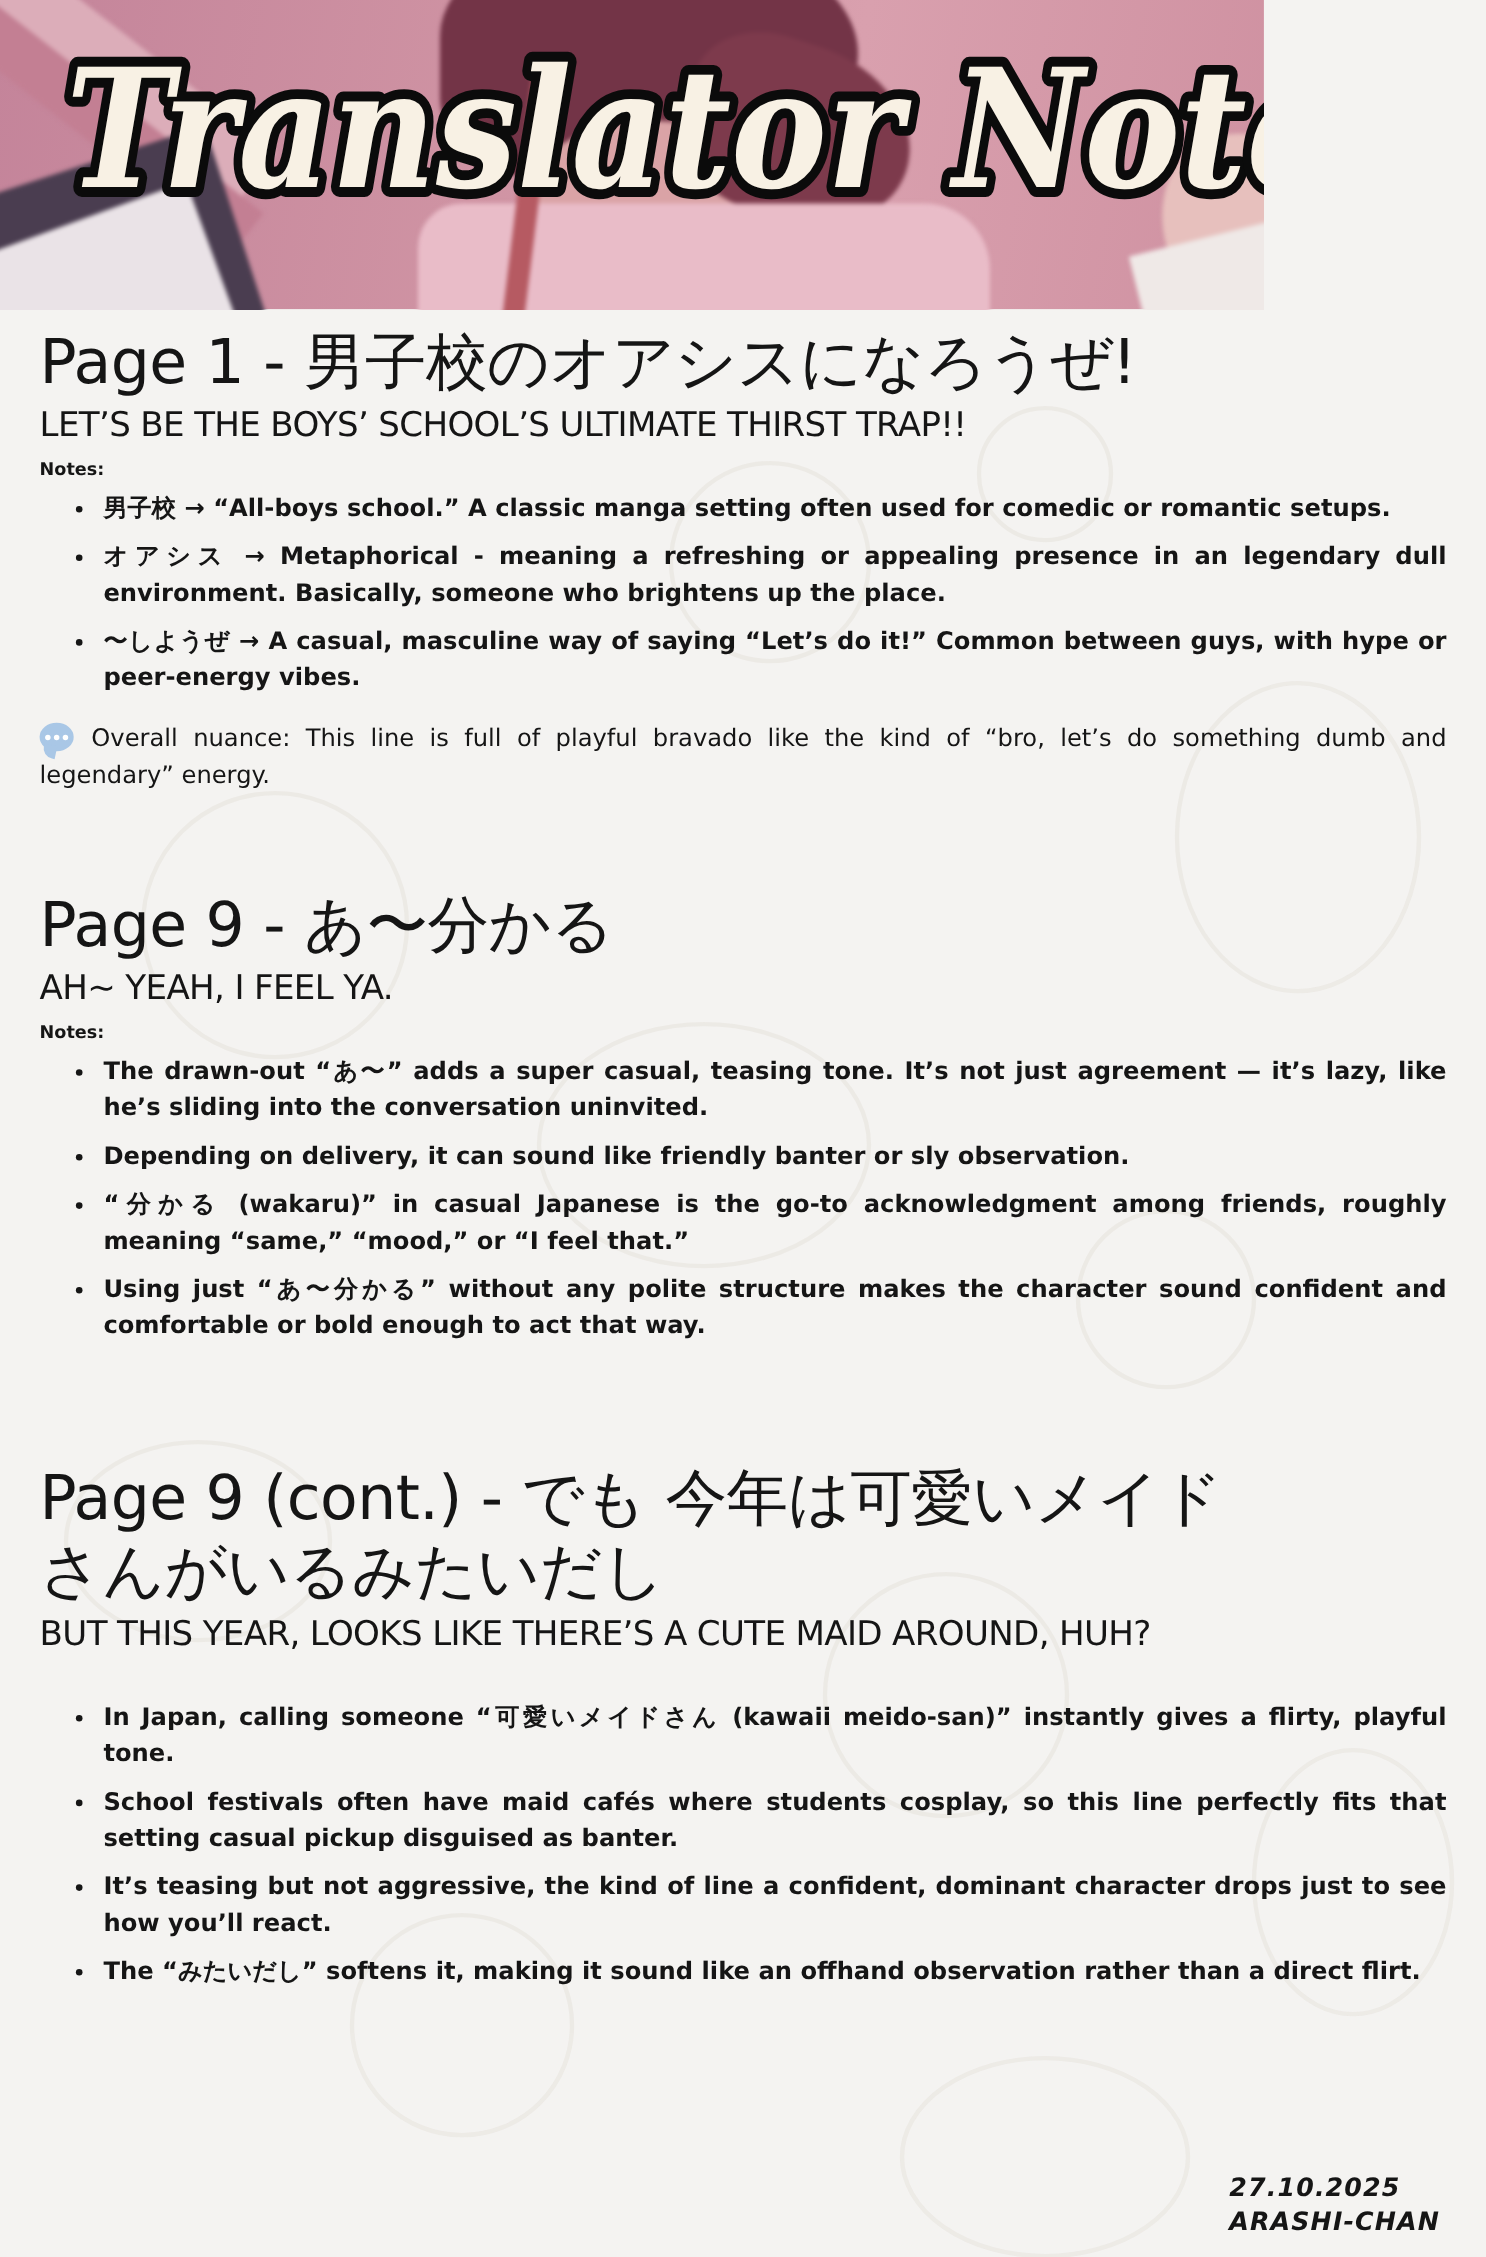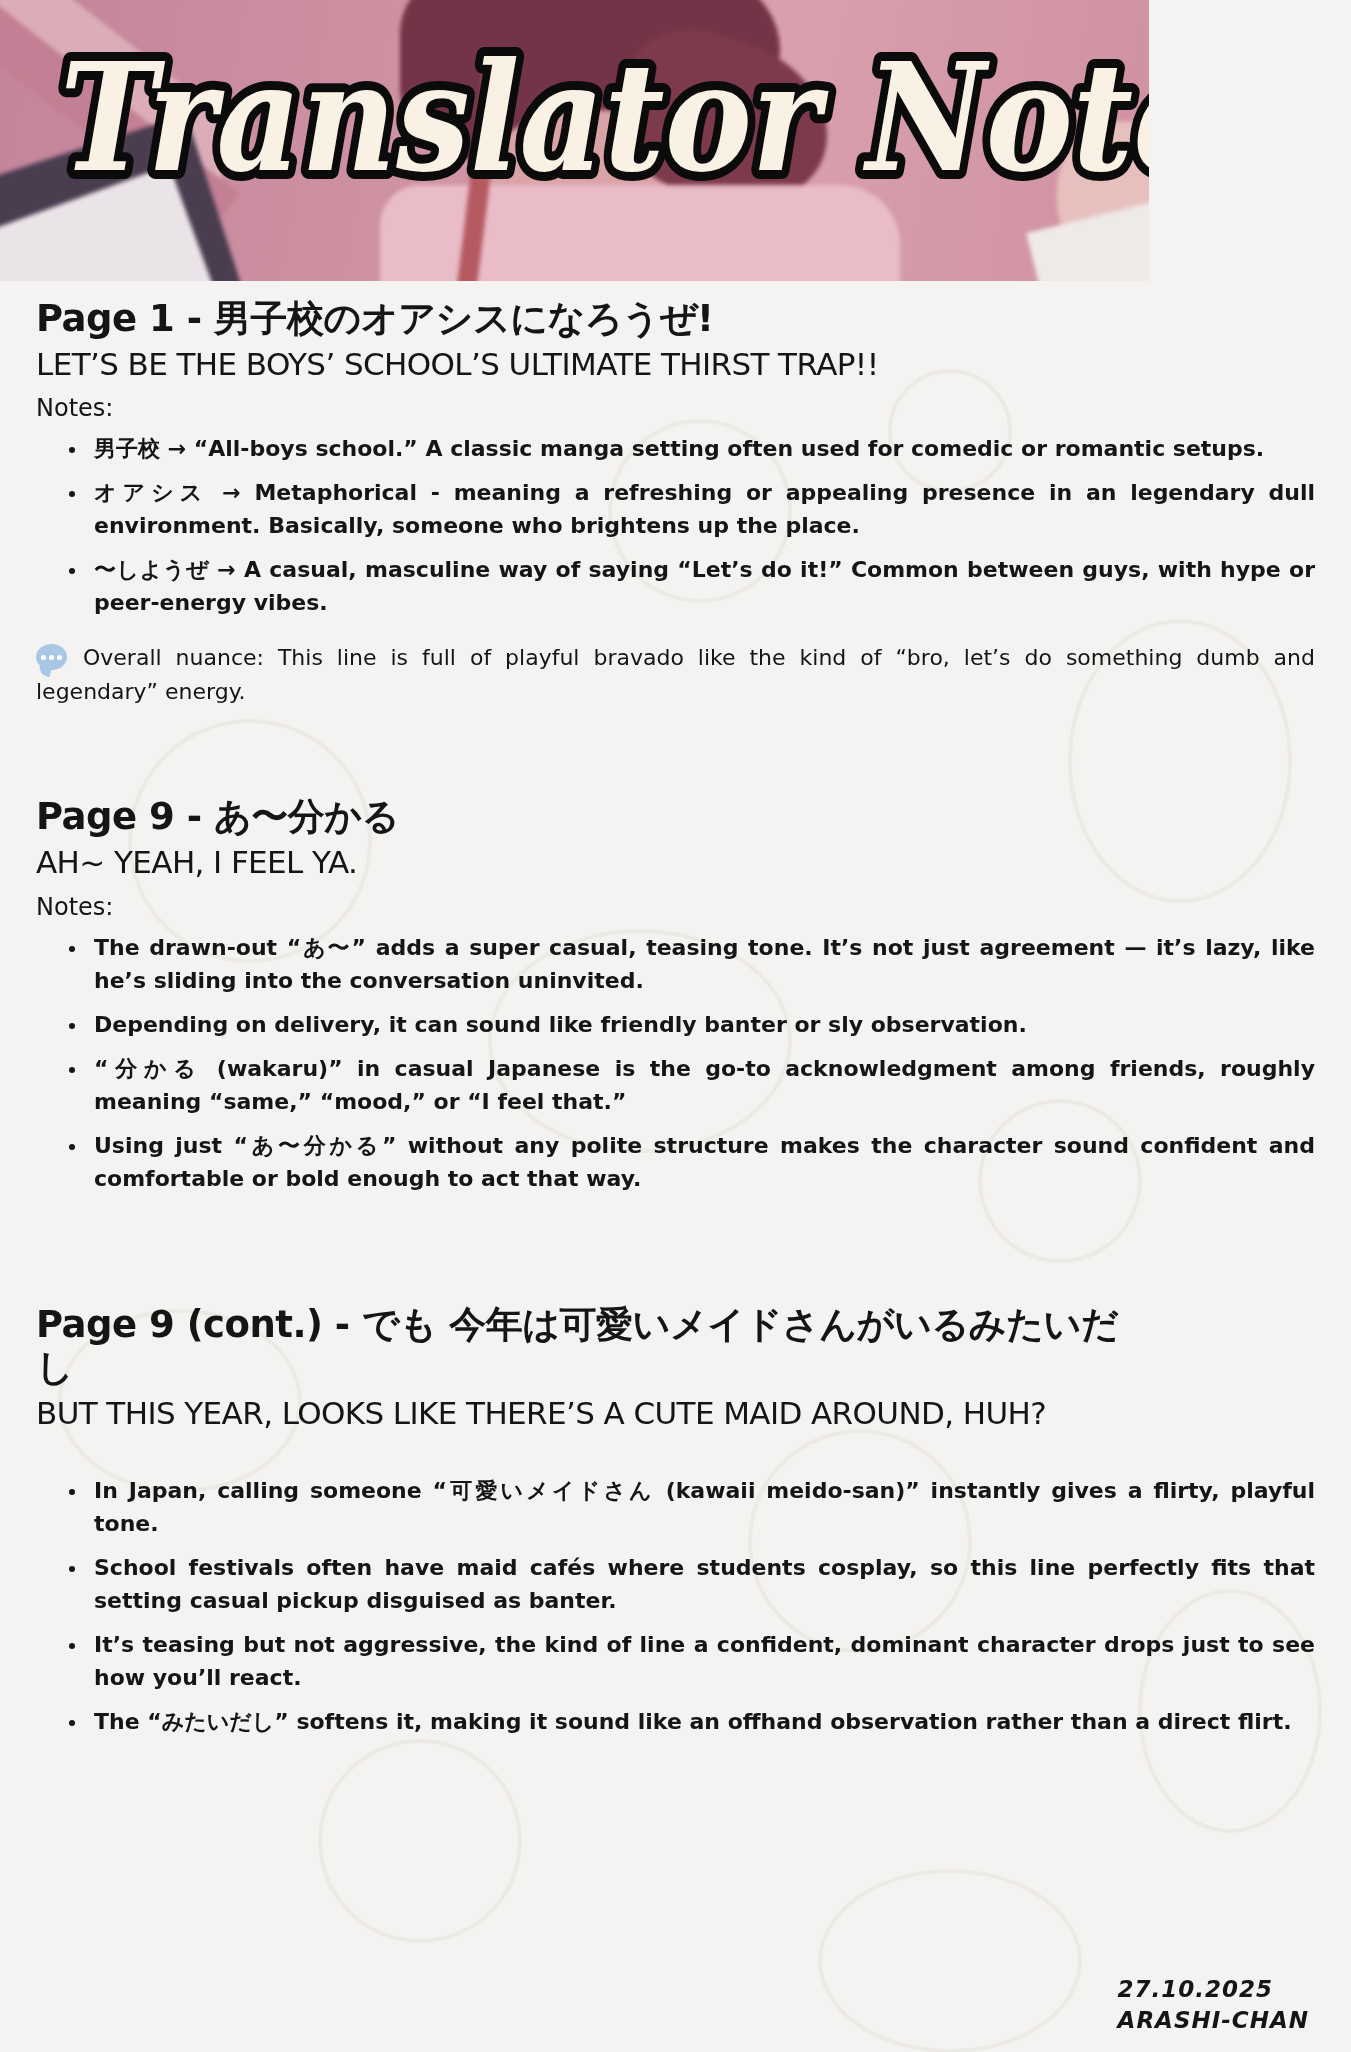--- a/index.html
+++ b/index.html
@@ -33,28 +33,28 @@
   .cuffR{left:1035px;top:215px;width:140px;height:90px;background:#efe9e7;transform:rotate(-14deg);}
   .cornerR{left:1255px;top:170px;width:160px;height:160px;background:#5a4452;transform:rotate(32deg);}
   .title-svg{position:absolute;left:0;top:0;}
   
   .doodles{position:absolute;left:0;top:281px;opacity:.55;}
   .content{
     position:absolute;left:0;top:281px;width:1351px;height:1771px;
     padding:16px 36px 0 36px;box-sizing:border-box;
   }
   .sec-heading{
-    margin:0;font-size:37px;line-height:1.18;font-weight:bold;
+    margin:0;font-size:56px;line-height:1.18;font-weight:normal;
     letter-spacing:-.5px;
   }
   .sec-sub{
     margin:6px 0 0 0;font-size:31px;line-height:1.15;font-weight:normal;
     letter-spacing:-.6px;
   }
-  .notes-label{margin-top:12px;font-size:24px;font-weight:normal;}
+  .notes-label{margin-top:12px;font-size:16px;font-weight:bold;}
   ul.notes{
     margin:10px 0 0 0;padding:0 0 0 52px;list-style:disc;
   }
   ul.notes li{
     font-size:22px;line-height:1.5;margin-bottom:11px;
     text-align:justify;padding-left:6px;font-weight:bold;
   }
   ul.notes li::marker{font-size:20px;}
   .callout{
     font-size:22px;line-height:1.55;text-align:justify;

